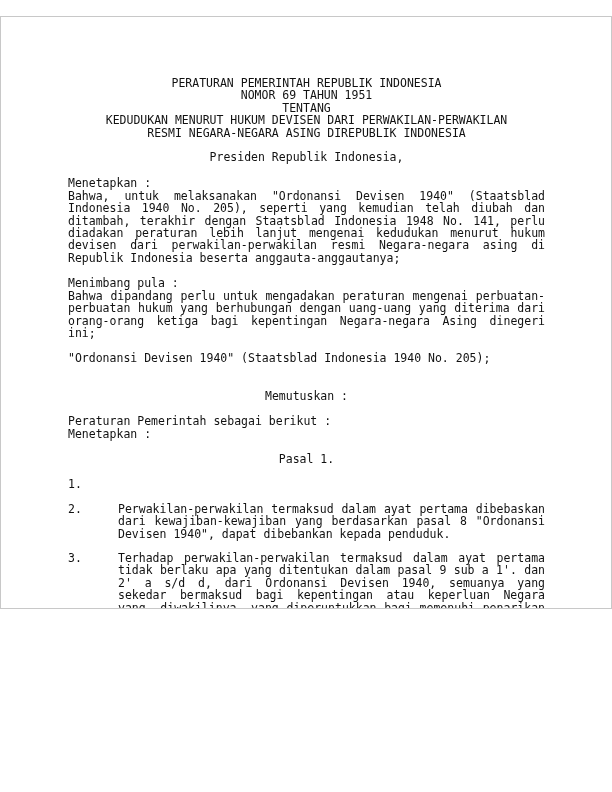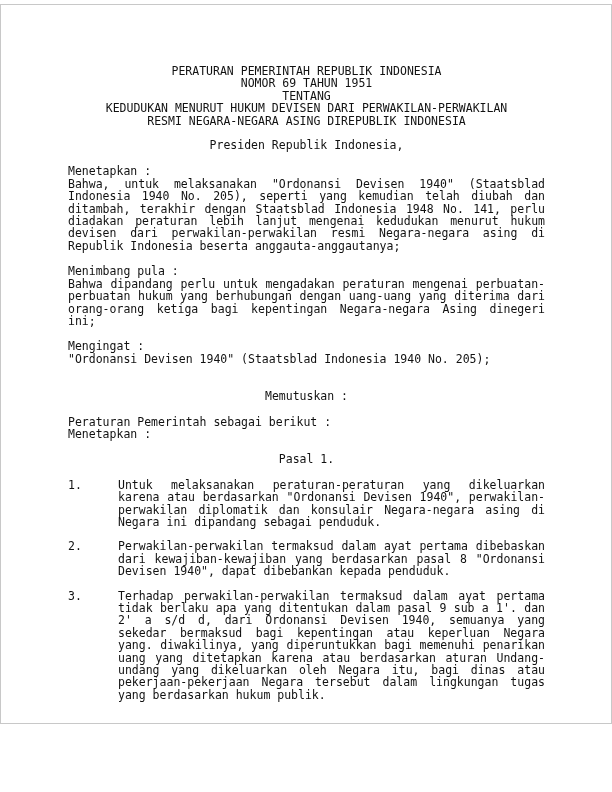--- a/index.html
+++ b/index.html
@@ -1,21 +1,21 @@
 <!DOCTYPE html>
 <html><head>
 <meta charset="utf-8">
 <style>
   * { box-sizing: border-box; }
   html, body { margin: 0; padding: 0; background: #ffffff; }
   .page {
     position: relative;
     width: 612px;
-    height: 720px;
-    margin: 4px auto;
+    height: 593px;
+    margin: 16px auto;
     background: #ffffff;
     border: 1px solid #c8c8c8;
     padding: 60px 66px 0 67px;
     font-family: "DejaVu Sans Mono", "Liberation Mono", monospace;
     font-size: 11.5px;
     line-height: 12.4px;
     color: #111111;
     overflow: hidden;
   }
   .center { text-align: center; }
@@ -56,36 +56,34 @@
     <div>Menetapkan :</div>
     <div class="just">Bahwa, untuk melaksanakan "Ordonansi Devisen 1940" (Staatsblad Indonesia 1940 No. 205), seperti yang kemudian telah diubah dan ditambah, terakhir dengan Staatsblad Indonesia 1948 No. 141, perlu diadakan peraturan lebih lanjut mengenai kedudukan menurut hukum devisen dari perwakilan-perwakilan resmi Negara-negara asing di Republik Indonesia beserta anggauta-anggautanya;</div>
   </div>
 
   <div class="section">
     <div>Menimbang pula :</div>
     <div class="just">Bahwa dipandang perlu untuk mengadakan peraturan mengenai perbuatan-perbuatan hukum yang berhubungan dengan uang-uang yang diterima dari orang-orang ketiga bagi kepentingan Negara-negara Asing dinegeri ini;</div>
   </div>
 
   <div class="section section-wide-gap">
-    <div>Mengingat :</div>
     <div>"Ordonansi Devisen 1940" (Staatsblad Indonesia 1940 No. 205);</div>
   </div>
 
   <div class="center heading-center">Memutuskan :</div>
 
   <div class="section">
     <div>Peraturan Pemerintah sebagai berikut :</div>
     <div>Menetapkan :</div>
   </div>
 
   <div class="center pasal-heading">Pasal 1.</div>
 
   <div class="numbered-item">
     <div class="num">1.</div>
-    <div class="itext just">Untuk melaksanakan peraturan-peraturan yang dikeluarkan karena atau berdasarkan "Ordonansi Devisen 1940", perwakilan-perwakilan diplomatik dan konsulair Negara-negara asing di Negara ini dipandang sebagai penduduk.</div>
   </div>
 
   <div class="numbered-item">
     <div class="num">2.</div>
     <div class="itext just">Perwakilan-perwakilan termaksud dalam ayat pertama dibebaskan dari kewajiban-kewajiban yang berdasarkan pasal 8 "Ordonansi Devisen 1940", dapat dibebankan kepada penduduk.</div>
   </div>
 
   <div class="numbered-item">
     <div class="num">3.</div>
     <div class="itext just">Terhadap perwakilan-perwakilan termaksud dalam ayat pertama tidak berlaku apa yang ditentukan dalam pasal 9 sub a 1'. dan 2' a s/d d, dari Ordonansi Devisen 1940, semuanya yang sekedar bermaksud bagi kepentingan atau keperluan Negara yang. diwakilinya, yang diperuntukkan bagi memenuhi penarikan uang yang ditetapkan karena atau berdasarkan aturan Undang-undang yang dikeluarkan oleh Negara itu, bagi dinas atau pekerjaan-pekerjaan Negara tersebut dalam lingkungan tugas yang berdasarkan hukum publik.</div>

